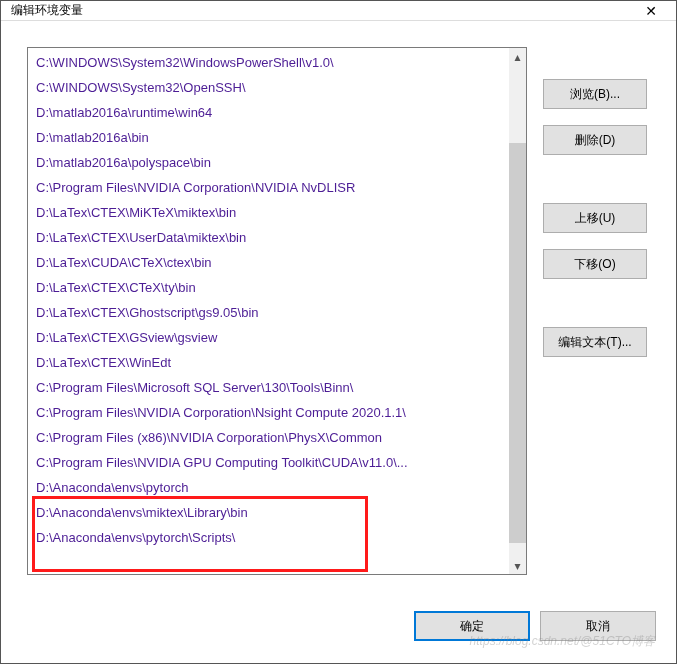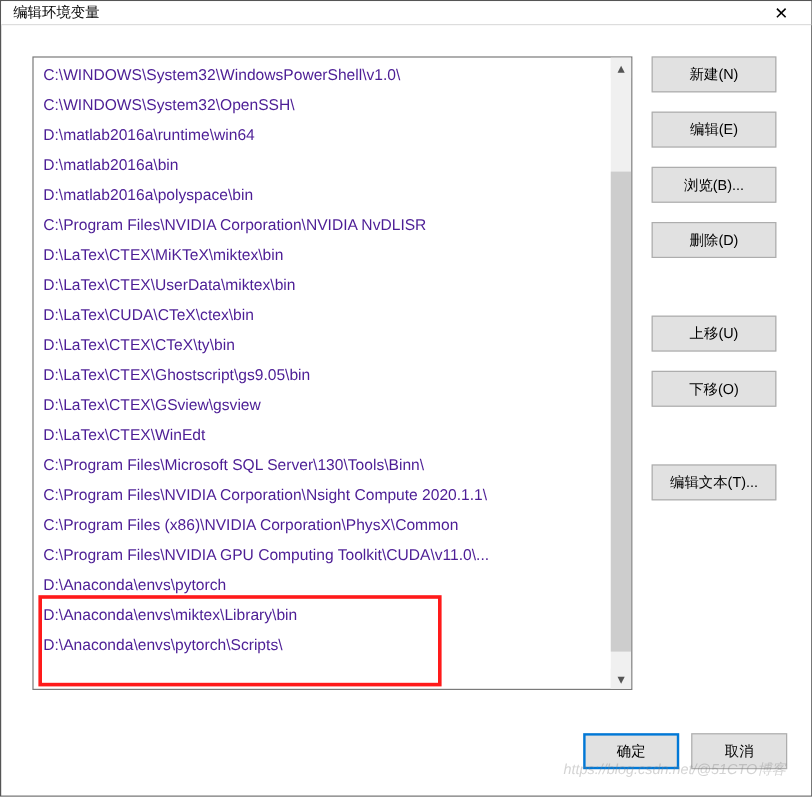--- a/index.html
+++ b/index.html
@@ -109,21 +109,21 @@
 .spacer-s { height: 16px; }
 .spacer-m { height: 48px; }
 .footer {
   height: 58px;
   display:flex;
   justify-content:flex-end;
   align-items:center;
   gap: 10px;
   padding: 0 20px 16px 0;
 }
-.footer .btn { width: 80px; }
+.footer .btn { width: 116px; }
 .footer .btn.default { border: 2px solid #0078d7; }
 .watermark {
   position:absolute;
   right: 22px;
   bottom: 14px;
   color: rgba(128,128,128,0.35);
   font-size: 12px;
   pointer-events:none;
   font-style:italic;
 }
@@ -163,23 +163,21 @@
         </div>
       <div class="scrollbar">
         <div class="sb-btn sb-up">▴</div>
         <div class="sb-thumb"></div>
         <div class="sb-btn sb-down">▾</div>
       </div>
       <div class="highlight-box" id="hl" style="left: 4px; top: 448px; width: 336px; height: 76px; border-color: rgb(255, 26, 26);"></div>
     </div>
 
     <div class="btn-col">
-      <button class="btn">新建(N)</button>
       <div class="spacer-s"></div>
-      <button class="btn">编辑(E)</button>
       <div class="spacer-s"></div>
       <button class="btn">浏览(B)...</button>
       <div class="spacer-s"></div>
       <button class="btn">删除(D)</button>
       <div class="spacer-m"></div>
       <button class="btn">上移(U)</button>
       <div class="spacer-s"></div>
       <button class="btn">下移(O)</button>
       <div class="spacer-m"></div>
       <button class="btn">编辑文本(T)...</button>

